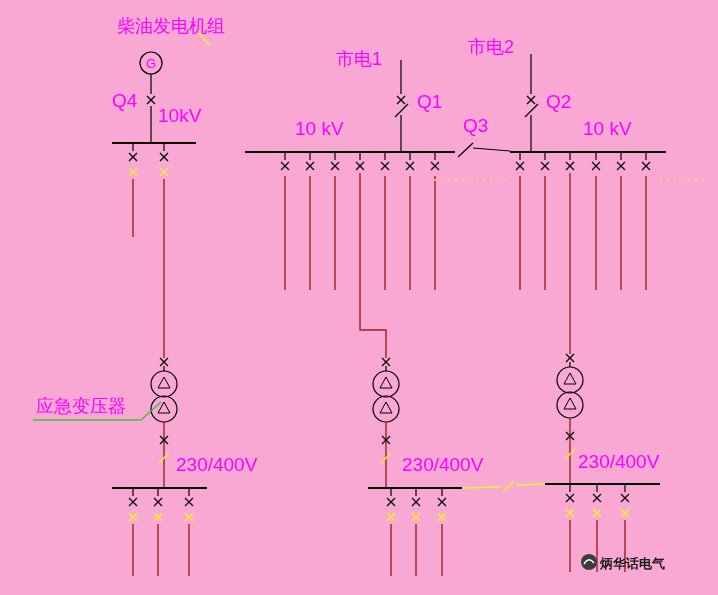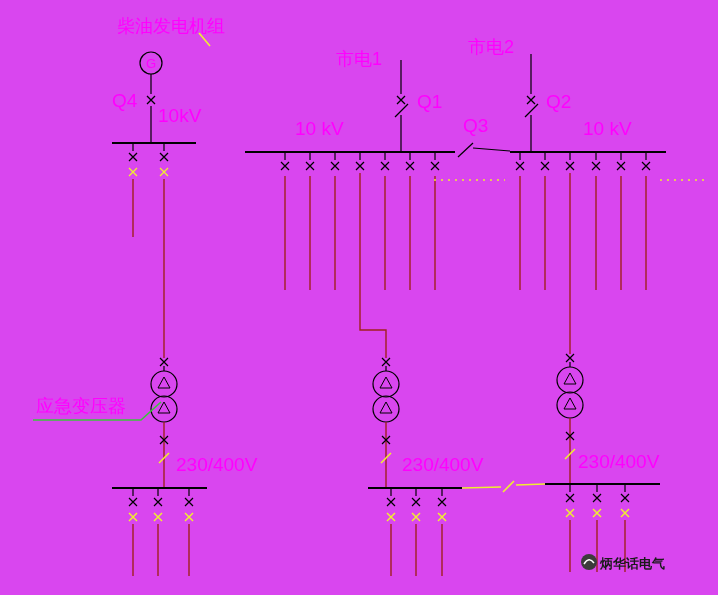--- a/index.html
+++ b/index.html
@@ -1,16 +1,16 @@
 <!DOCTYPE html>
 <html><head>
 <meta charset="utf-8">
 <style>
   html,body{margin:0;padding:0;background:#ffffff;}
-  .canvas{position:relative;width:718px;height:595px;background:#d946ef;overflow:hidden;}
+  .canvas{position:relative;width:718px;height:595px;background:#f9a8d4;overflow:hidden;}
   svg{display:block;}
   svg text{font-family:"Liberation Sans","DejaVu Sans",sans-serif;}
   .k{stroke:#000;stroke-width:1.2;fill:none}
   .kb{stroke:#000;stroke-width:2;fill:none}
   .r{stroke:#a02020;stroke-width:1.4;fill:none}
   .y{stroke:#f0ee30;stroke-width:1.6;fill:none}
   .yd{stroke:#f0ee30;stroke-width:1.6;fill:none;stroke-dasharray:2 5}
   .gr{stroke:#3cc43c;stroke-width:1.6;fill:none}
   .lbl{fill:#ff00ff;font-size:19px;}
   .lbl-cn{fill:#ff00ff;font-size:18px;}

